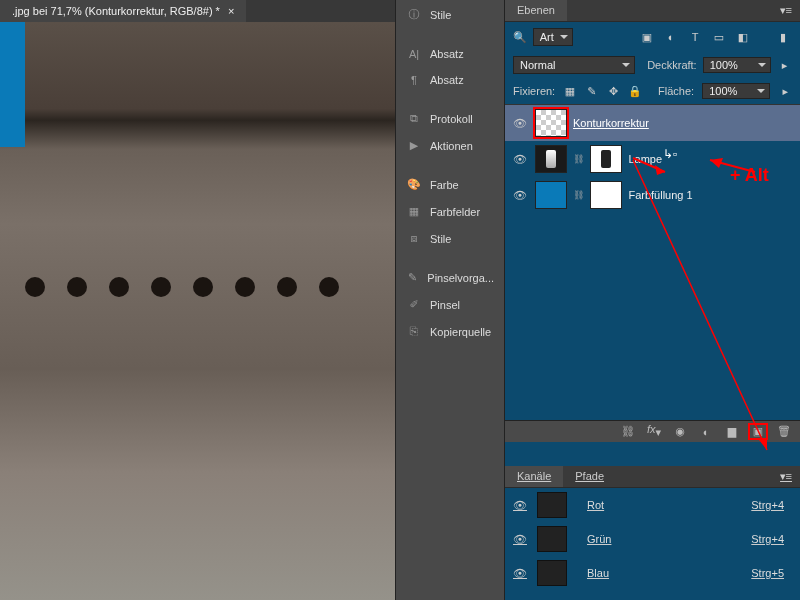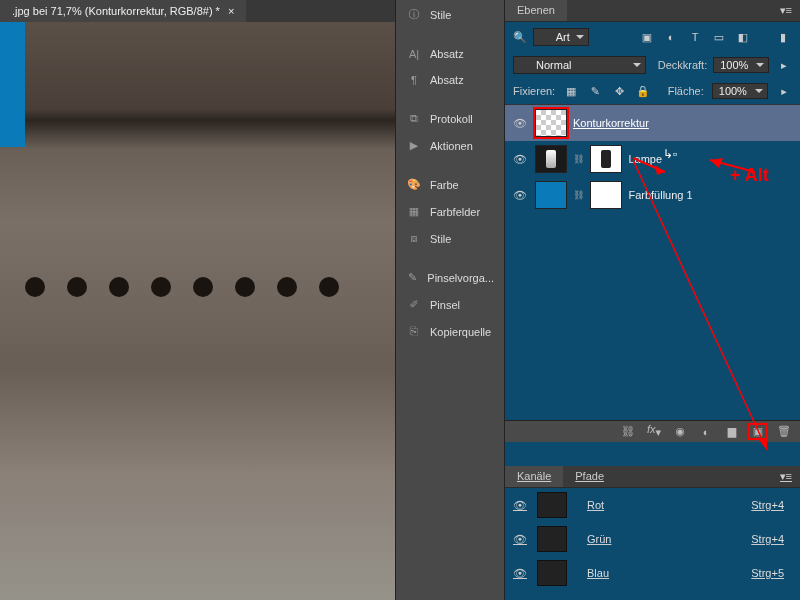--- a/index.html
+++ b/index.html
@@ -15,26 +15,26 @@
 .sc-item { display:flex; align-items:center; gap:8px; padding:7px 10px; color:#ddd; cursor:pointer; }
 .sc-icon { width:16px; text-align:center; color:#999; }
 .sc-sp { height:12px; }
 .right-col { position:absolute; left:505px; top:0; width:295px; height:600px; background:#0c4a6e; }
 .pnl-tab { display:flex; height:22px; border-bottom:1px solid #2a2a2a; background:#3a3a3a; }
 .pt { padding:4px 12px; color:#ccc; cursor:pointer; }
 .pt.active { background:#4a4a4a; }
 .pt-close { margin-left:auto; padding:4px 8px; cursor:pointer; }
 .lay-top { padding:6px 8px; display:flex; gap:6px; align-items:center; }
 select,.fake-select { background:#3a3a3a; color:#eee; border:1px solid #222; padding:2px 4px; font-size:11px; }
-.fake-select { display:inline-flex; align-items:flex-start; padding:2px 18px 2px 22px; position:relative; height:18px; }
+.fake-select { display:inline-flex; align-items:flex-start; padding:2px 18px 2px 6px; position:relative; height:18px; }
 .fake-select::after { content:""; position:absolute; right:4px; top:6px; border:4px solid transparent; border-top-color:#ccc; }
 .ic-btn { width:18px; height:18px; display:inline-flex; align-items:center; justify-content:center; color:#ccc; }
 .row-props { padding:4px 8px; display:flex; align-items:center; gap:6px; }
 .lbl { color:#ccc; }
-.pct-box { background:#3a3a3a; border:1px solid #222; padding:1px 20px 1px 6px; color:#eee; position:relative; }
+.pct-box { background:#3a3a3a; border:1px solid #222; padding:1px 32px 1px 6px; color:#eee; position:relative; }
 .pct-box::after { content:""; position:absolute; right:4px; top:5px; border:4px solid transparent; border-top-color:#ccc; }
 .lock-row { padding:4px 8px; display:flex; align-items:center; gap:8px; border-bottom:1px solid #333; }
 .lock-row .ic-btn { font-size:11px; }
 .layers-list { height:315px; overflow:auto; }
 .layer { display:flex; align-items:center; padding:4px 6px; gap:6px; }
 .layer.selected { background:#5b6e8f; }
 .layer.selected .thumb { outline:2px solid red; }
 .eye { width:18px; text-align:center; cursor:pointer; }
 .thumb { width:32px; height:28px; background:#888; border:1px solid #222; }
 .thumb.checker { background:repeating-conic-gradient(#ccc 0 25%,#fff 0 50%) 0 0/10px 10px; }

